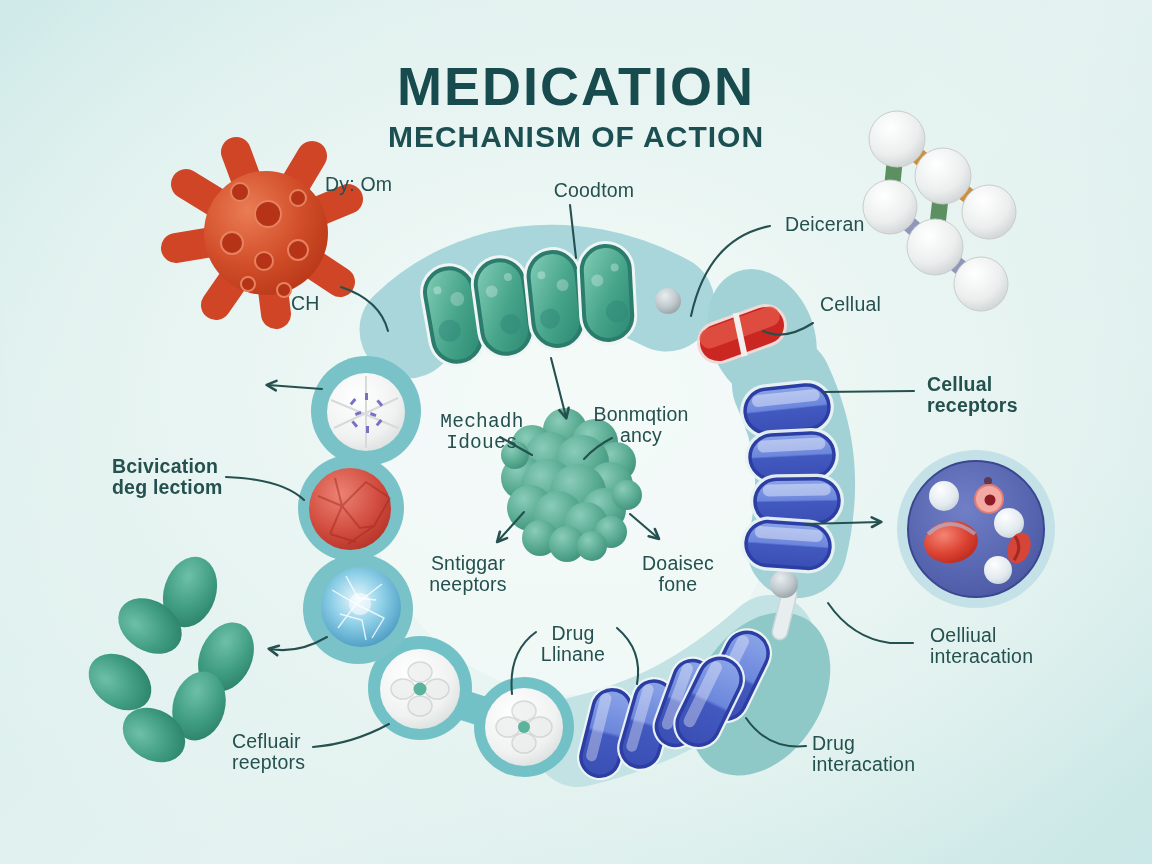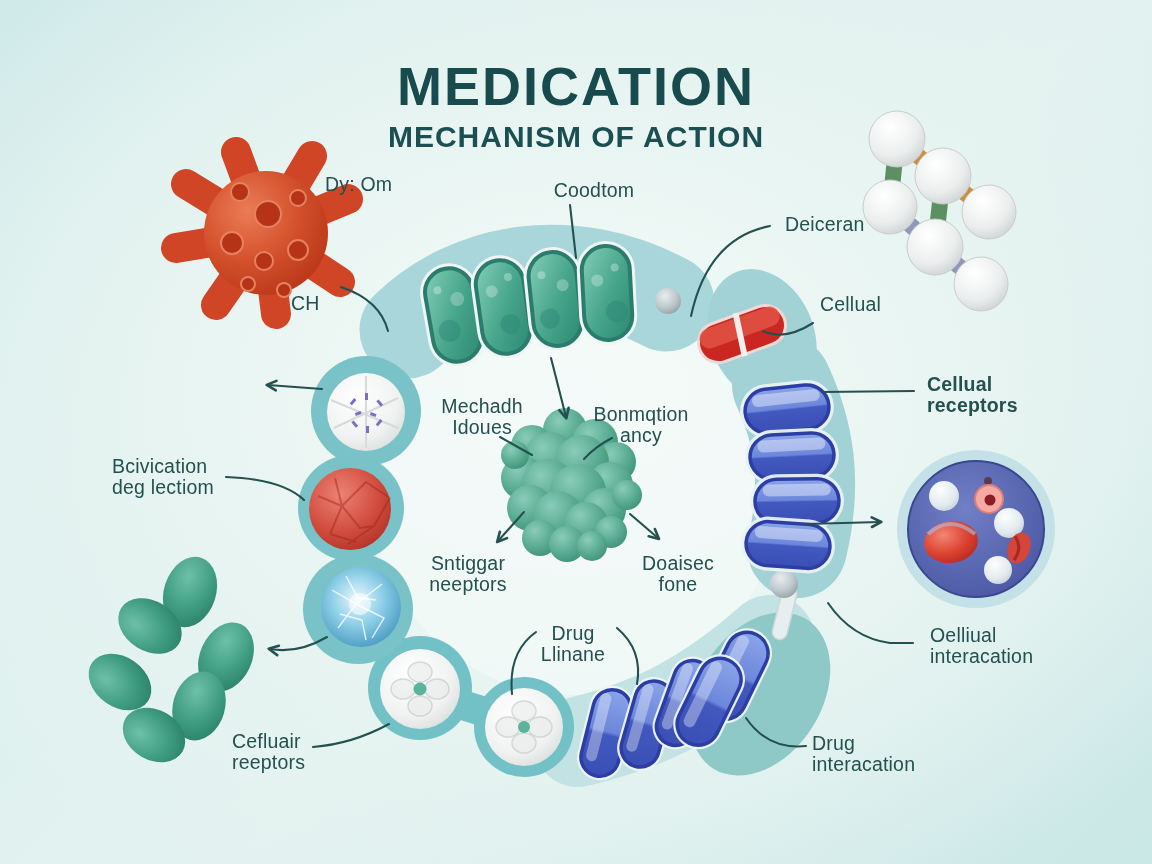--- a/index.html
+++ b/index.html
@@ -420,23 +420,23 @@
 <div class="ttl">MEDICATION</div>
 <div class="sub">MECHANISM OF ACTION</div>
 
 <div class="lbl" style="left:325px;top:174px;">Dy: Om</div>
 <div class="lbl" style="left:291px;top:293px;">CH</div>
 <div class="lbl ctr" style="left:542px;top:180px;width:104px;">Coodtom</div>
 <div class="lbl" style="left:785px;top:214px;">Deiceran</div>
 <div class="lbl" style="left:820px;top:294px;">Cellual</div>
 <div class="lbl" style="left:927px;top:374px;font-weight:bold;">Cellual
 receptors</div>
-<div class="lbl" style="left:112px;top:456px;">Bcivication
+<div class="lbl" style="left:112px;top:456px;font-weight:bold;">Bcivication
 deg lectiom</div>
-<div class="lbl ctr" style="left:432px;top:396px;width:100px;">Mechadh
+<div class="lbl ctr" style="left:432px;top:412px;width:100px;font-family:Liberation Mono, monospace;">Mechadh
 Idoues</div>
 <div class="lbl ctr" style="left:591px;top:404px;width:100px;">Bonmqtion
 ancy</div>
 <div class="lbl ctr" style="left:418px;top:553px;width:100px;">Sntiggar
 neeptors</div>
 <div class="lbl ctr" style="left:633px;top:553px;width:90px;">Doaisec
 fone</div>
 <div class="lbl ctr" style="left:528px;top:623px;width:90px;">Drug
 Llinane</div>
 <div class="lbl" style="left:232px;top:731px;">Cefluair

